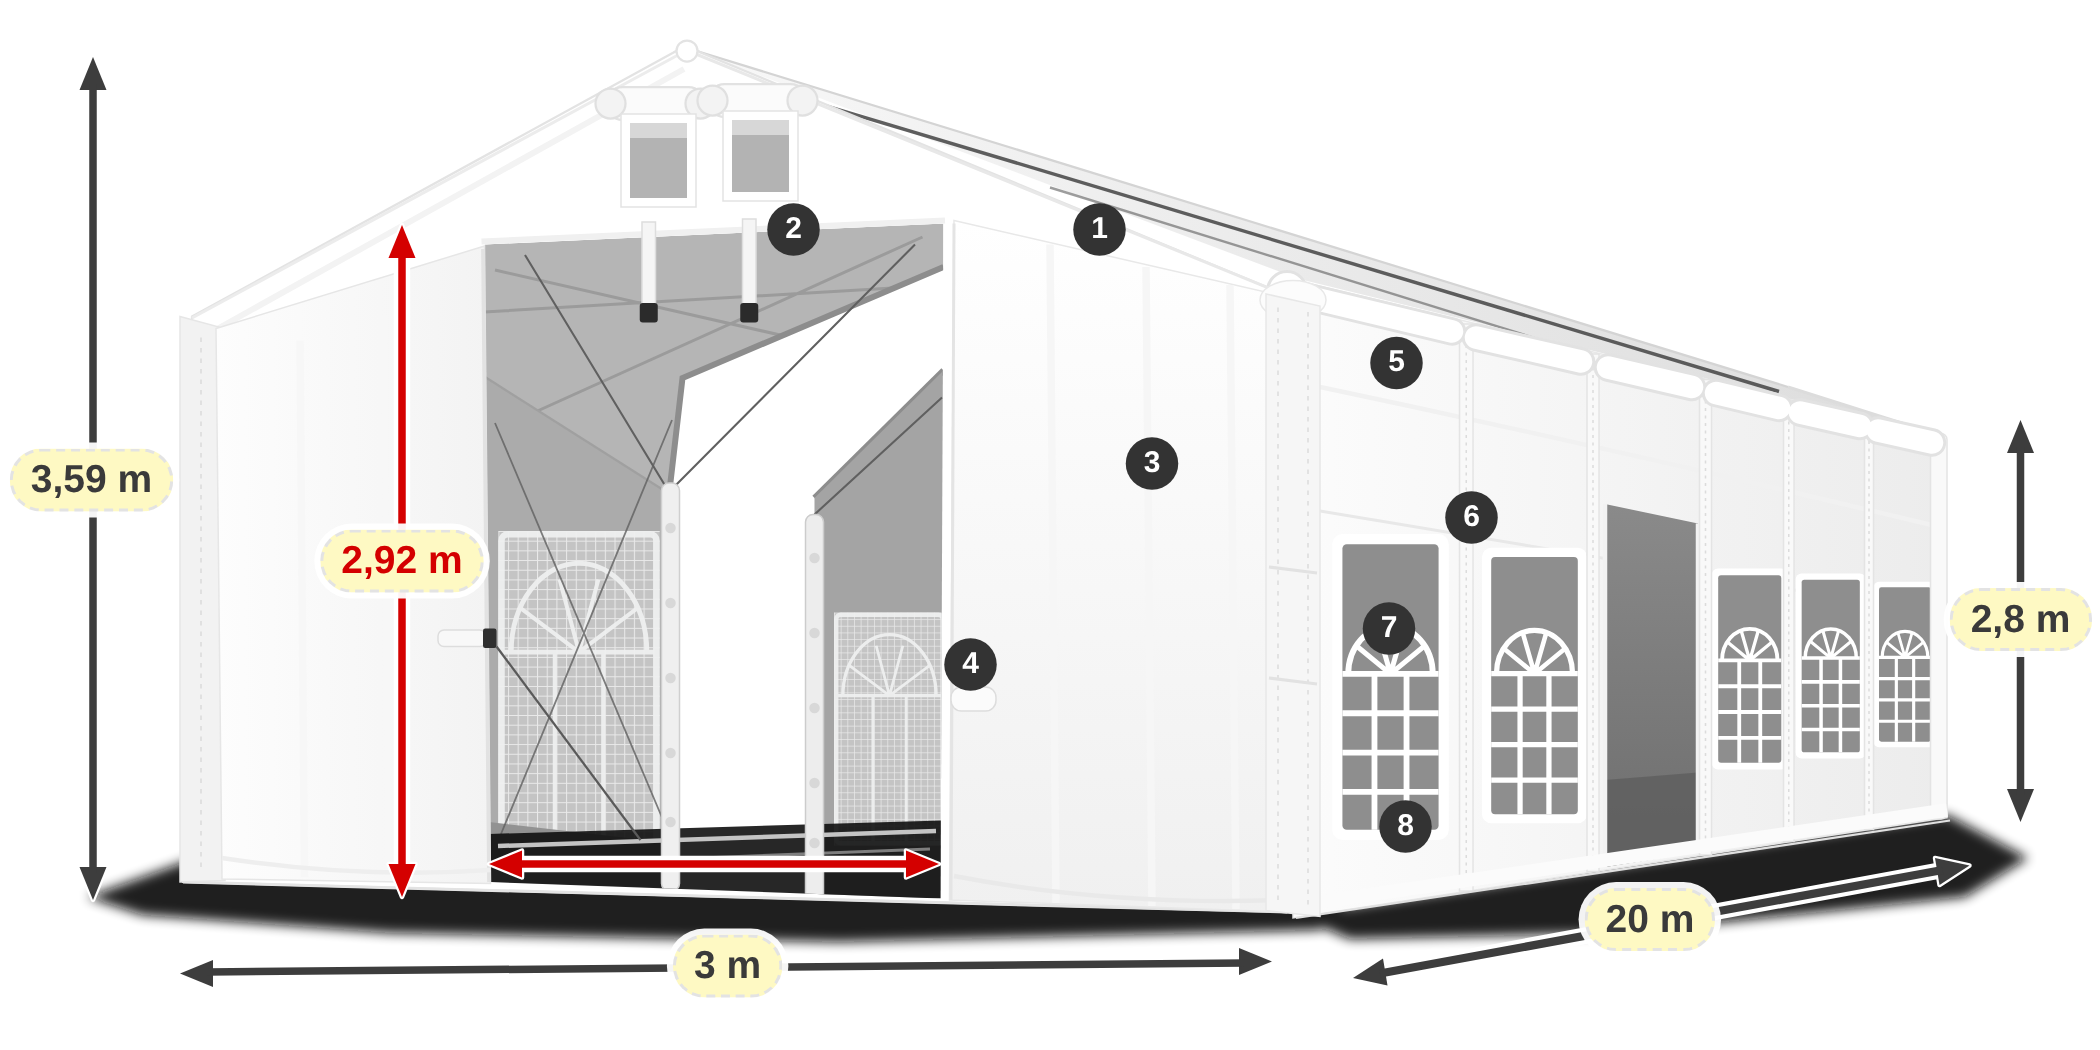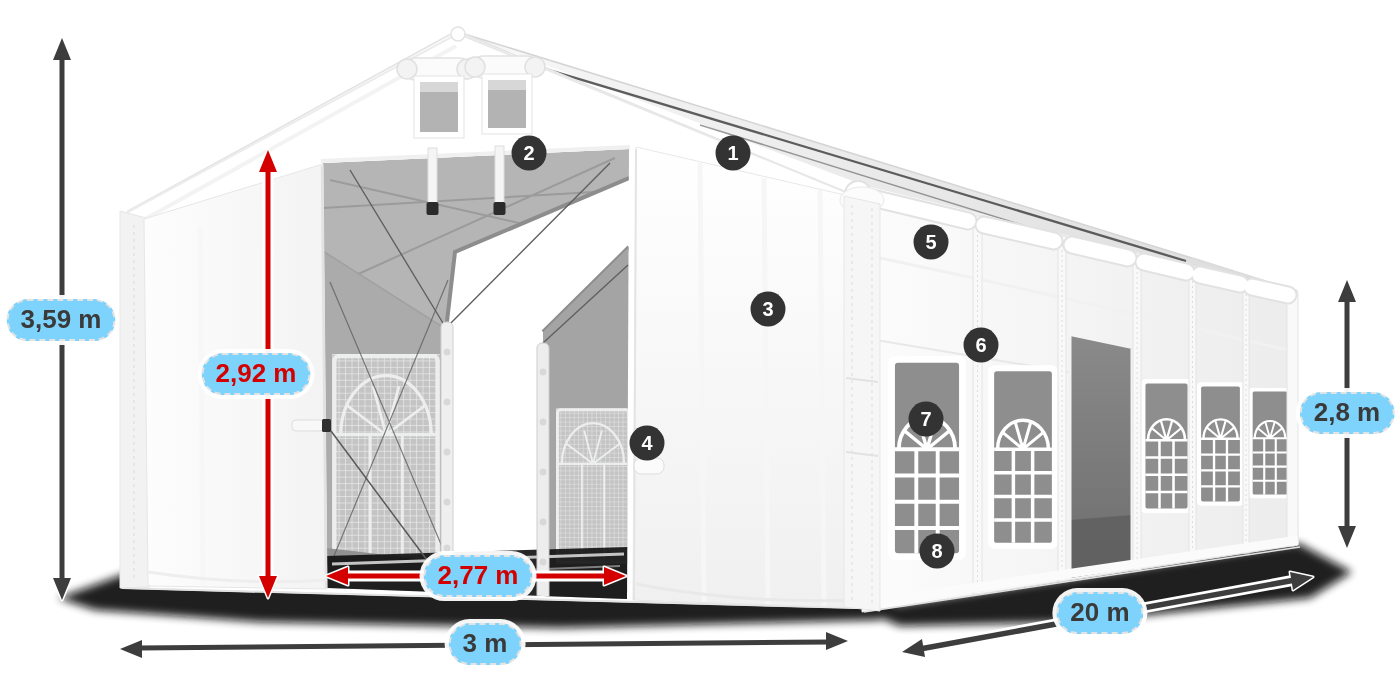--- a/index.html
+++ b/index.html
@@ -1,19 +1,19 @@
 <!DOCTYPE html>
 <html><head>
 <meta charset="utf-8">
 <style>
   html,body{margin:0;padding:0;background:#fff;}
   .stage{position:relative;width:1400px;height:700px;background:#ffffff;overflow:hidden;
          font-family:"Liberation Sans",sans-serif;}
   .stage svg.art{position:absolute;left:0;top:0;width:1400px;height:700px;display:block;}
-  .pill{position:absolute;transform:translate(-50%,-50%);background:#7dd3fc;
+  .pill{position:absolute;transform:translate(-50%,-50%);background:#fef9c3;
         border:2px dashed #e3e3e3;border-radius:22px;padding:4px 12px;
         font-weight:bold;font-size:26px;line-height:1.15;color:#3a3a3a;white-space:nowrap;
         box-shadow:0 0 0 4px rgba(255,255,255,.95);text-align:center;}
   .pill.red{color:#d40000;}
   .badge{position:absolute;transform:translate(-50%,-50%);width:35px;height:35px;border-radius:50%;
          background:#333333;color:#ffffff;font-weight:bold;font-size:20px;
          display:flex;align-items:center;justify-content:center;cursor:pointer;}
 </style>
 </head>
 <body>
@@ -273,22 +273,21 @@
 
     <g>
       <path d="M1347,298 V530" stroke="#ffffff" stroke-width="11" fill="none"></path>
       <polygon points="1347,280 1338,302 1356,302" fill="#3d3d3d" stroke="#ffffff" stroke-width="3" paint-order="stroke" stroke-linejoin="round"></polygon>
       <polygon points="1347,548 1338,526 1356,526" fill="#3d3d3d" stroke="#ffffff" stroke-width="3" paint-order="stroke" stroke-linejoin="round"></polygon>
       <path d="M1347,298 V530" stroke="#3d3d3d" stroke-width="5" fill="none"></path>
     </g>
   </svg>
 
   <div class="pill" style="left:61px;top:320px;">3,59 m</div>
-  <div class="pill red" style="left:256px;top:374px;">2,92 m</div>
-  <div class="pill red" style="left:478px;top:576px;">2,77 m</div>
+  <div class="pill red" style="left:268px;top:374px;">2,92 m</div>
   <div class="pill" style="left:485px;top:644px;">3 m</div>
   <div class="pill" style="left:1100px;top:613px;">20 m</div>
   <div class="pill" style="left:1347px;top:413px;">2,8 m</div>
 
   <div class="badge" style="left:733px;top:153px;">1</div>
   <div class="badge" style="left:529px;top:153px;">2</div>
   <div class="badge" style="left:768px;top:309px;">3</div>
   <div class="badge" style="left:647px;top:443px;">4</div>
   <div class="badge" style="left:931px;top:242px;">5</div>
   <div class="badge" style="left:981px;top:345px;">6</div>

